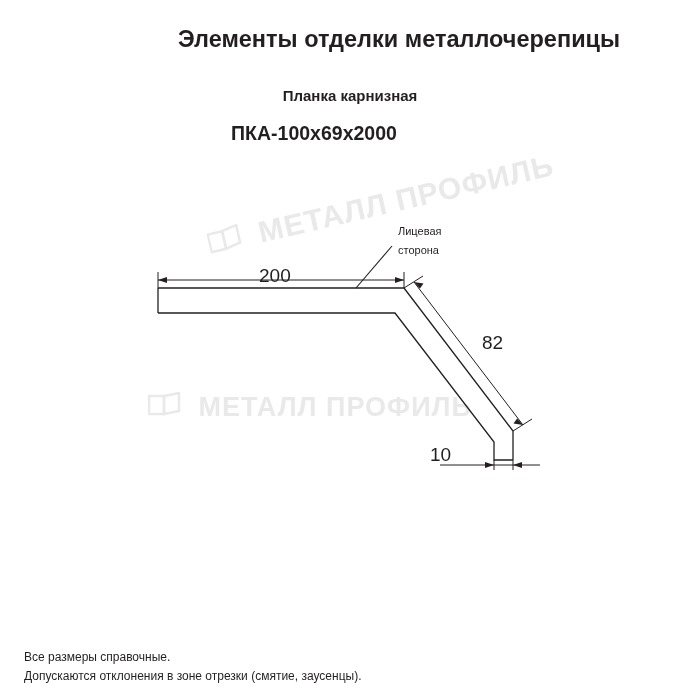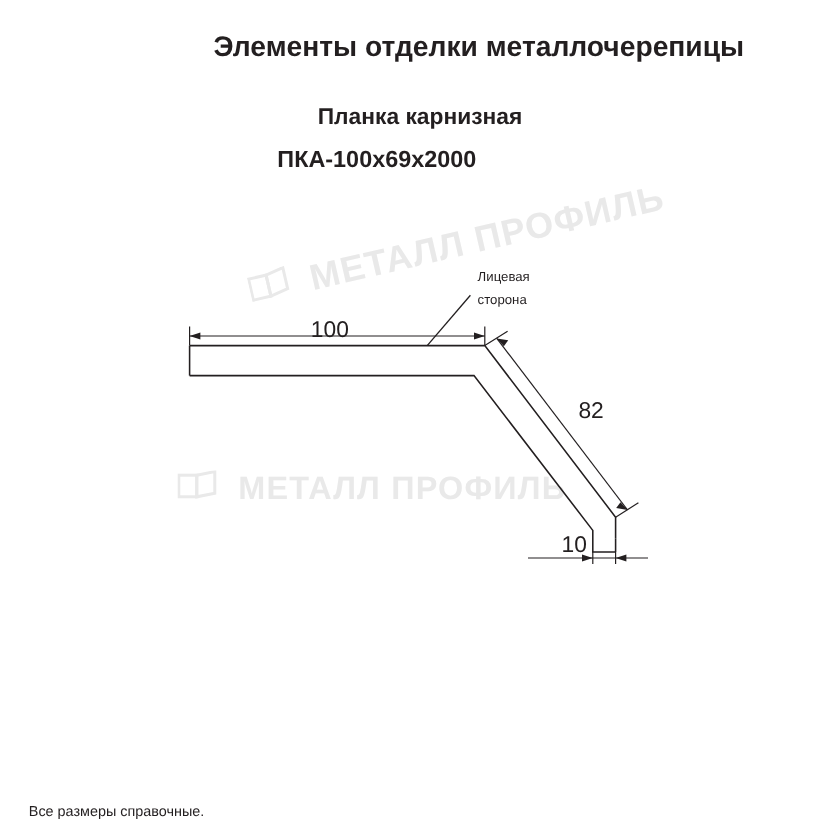--- a/index.html
+++ b/index.html
@@ -30,21 +30,21 @@
     font-weight: bold;
     letter-spacing: 0px;
     padding-left: 32px;
   }
   .subtitle {
     position: absolute;
     top: 87px;
     left: 0;
     width: 700px;
     text-align: center;
-    font-size: 19px;
+    font-size: 15px;
     font-weight: bold;
   }
   .code {
     position: absolute;
     top: 122px;
     left: 0;
     width: 628px;
     text-align: center;
     font-size: 19.5px;
     font-weight: bold;
@@ -103,21 +103,21 @@
     line-height: 19px;
     color: #231f20;
   }
   .dim {
     position: absolute;
     font-size: 19px;
     color: #231f20;
   }
   .dim-100 { left: 259px; top: 265px; }
   .dim-69  { left: 482px; top: 332px; }
-  .dim-10  { left: 468px; top: 444px; }
+  .dim-10  { left: 430px; top: 444px; }
 </style>
 </head>
 <body>
 
 <div class="page">
 
   <div class="title">Элементы отделки металлочерепицы</div>
   <div class="subtitle">Планка карнизная</div>
   <div class="code">ПКА-100x69x2000</div>
 
@@ -173,21 +173,22 @@
       <path d="M494 465 l-9 -3 l0 6 z" fill="#231f20" stroke="none"></path>
       <path d="M513 465 l9 -3 l0 6 z" fill="#231f20" stroke="none"></path>
     </g>
   </svg>
 
   <div class="label-face">
     <div>Лицевая</div>
     <div>сторона</div>
   </div>
 
-  <div class="dim dim-100">100</div>
+  <div class="dim dim-100">200</div>
   <div class="dim dim-69">82</div>
   <div class="dim dim-10">10</div>
 
   <div class="footnotes">
     <div>Все размеры справочные.</div>
+    <div>Допускаются отклонения в зоне отрезки (смятие, заусенцы).</div>
   </div>
 
 </div>
 
 </body></html>

